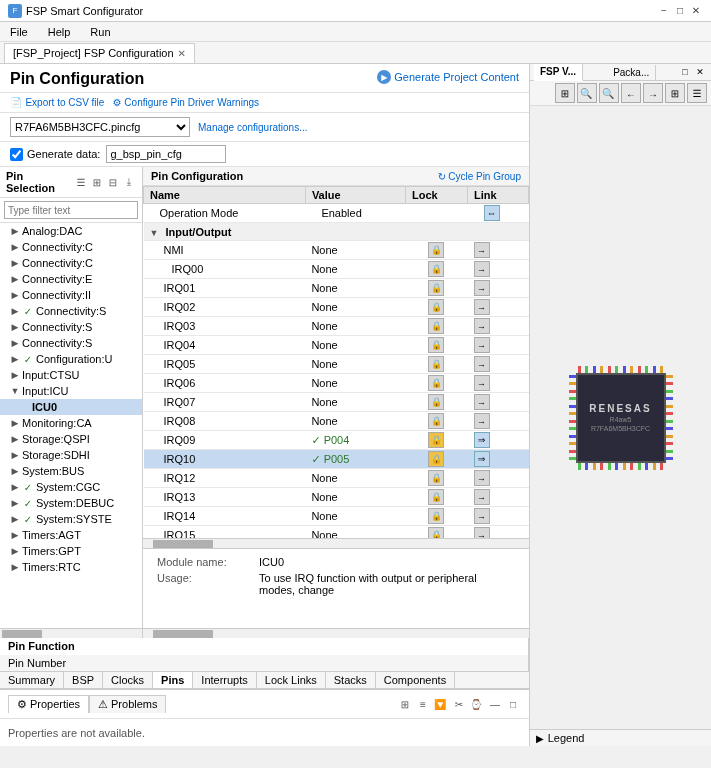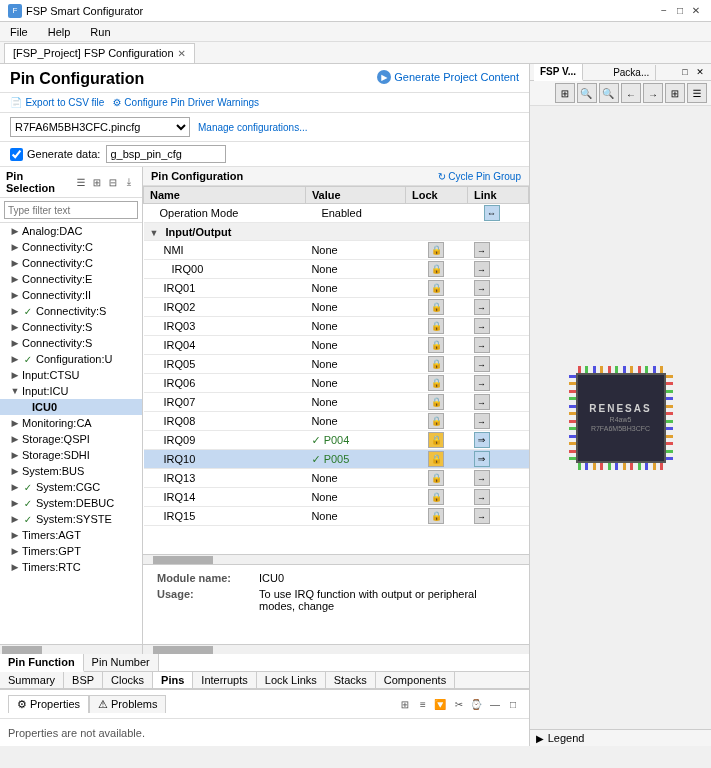--- a/index.html
+++ b/index.html
@@ -82,22 +82,22 @@
     .lock-btn { width: 16px; height: 16px; background: #d8d8d8; border: 1px solid #aaa; font-size: 9px; display: inline-flex; align-items: center; justify-content: center; cursor: pointer; }
     .lock-btn.locked { background: #f0c040; }
     .arrow-btn { width: 16px; height: 16px; background: #d8d8d8; border: 1px solid #aaa; font-size: 9px; display: inline-flex; align-items: center; justify-content: center; cursor: pointer; }
     .arrow-btn.active { background: #c0d8f0; border-color: #7ab; }
     .op-mode-row td { padding-left: 16px; }
     
     
     .bottom-info { height: 80px; border-top: 1px solid #ccc; background: #fff; padding: 4px 8px; font-size: 11px; overflow: hidden; }
     .bottom-info table { width: 100%; }
     .bottom-info td { vertical-align: top; padding: 1px 4px; }
-    .bottom-info td:first-child { width: 100px; color: #555; font-weight: bold; }
-    .bottom-tab-row { display: flex; border-bottom: 1px solid #ccc; }
+    .bottom-info td:first-child { width: 100px; color: #555; }
+    .bottom-tab-row { display: flex; border-bottom: 1px solid #ccc; flex-direction: column; }
     .bottom-tab { padding: 2px 8px; font-size: 11px; cursor: pointer; background: #f5f5f5; border-right: 1px solid #ccc; }
     .bottom-tab.active { background: #fff; font-weight: bold; border-bottom: 2px solid #fff; margin-bottom: -1px; }
     .bottom-tab2-row { display: flex; border-bottom: 1px solid #ccc; background: #f5f5f5; }
     .bottom-tab2 { padding: 2px 8px; font-size: 11px; cursor: pointer; background: #f5f5f5; border-right: 1px solid #ccc; }
     .bottom-tab2.active { background: #fff; font-weight: bold; }
     
     
     .properties-area { background: #fff; border-top: 1px solid #ccc; padding: 14px 8px; display: flex; align-items: center; gap: 8px; height: 22px; }
     .props-tabs { display: flex; }
     .props-tab { padding: 2px 8px; font-size: 11px; cursor: pointer; border: 1px solid #ccc; border-bottom: none; background: #f5f5f5; }
@@ -484,20 +484,26 @@
               </tr>
 
               <tr class="selected">
                 <td style="padding-left:20px">IRQ10</td>
                 <td><span class="value-green">✓ P005</span></td>
                 <td class="lock-icon-cell"><button class="lock-btn locked">🔒</button></td>
                 <td><button class="arrow-btn active">⇒</button></td>
               </tr>
 
 
+              <tr>
+                <td style="padding-left:20px">IRQ12</td>
+                <td>None</td>
+                <td class="lock-icon-cell"><button class="lock-btn">🔒</button></td>
+                <td><button class="arrow-btn">→</button></td>
+              </tr>
 
               <tr>
                 <td style="padding-left:20px">IRQ13</td>
                 <td>None</td>
                 <td class="lock-icon-cell"><button class="lock-btn">🔒</button></td>
                 <td><button class="arrow-btn">→</button></td>
               </tr>
 
               <tr>
                 <td style="padding-left:20px">IRQ14</td>

